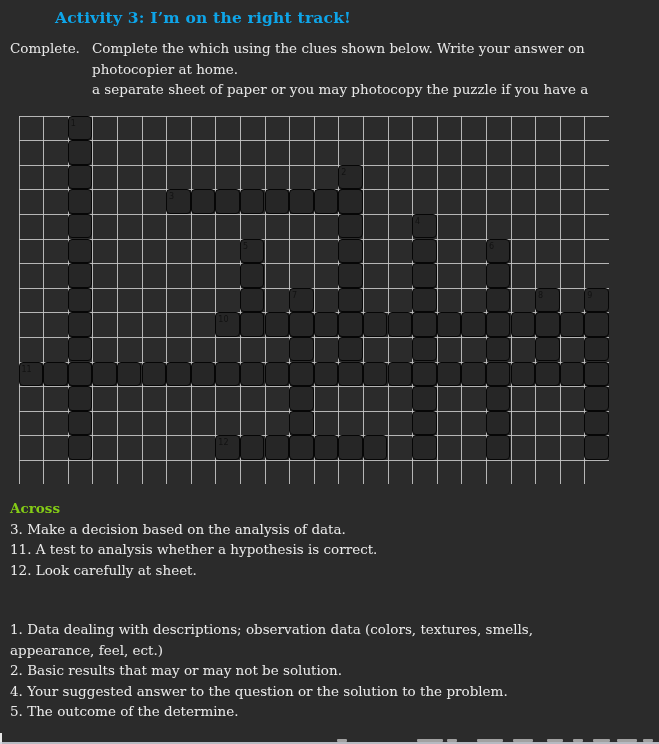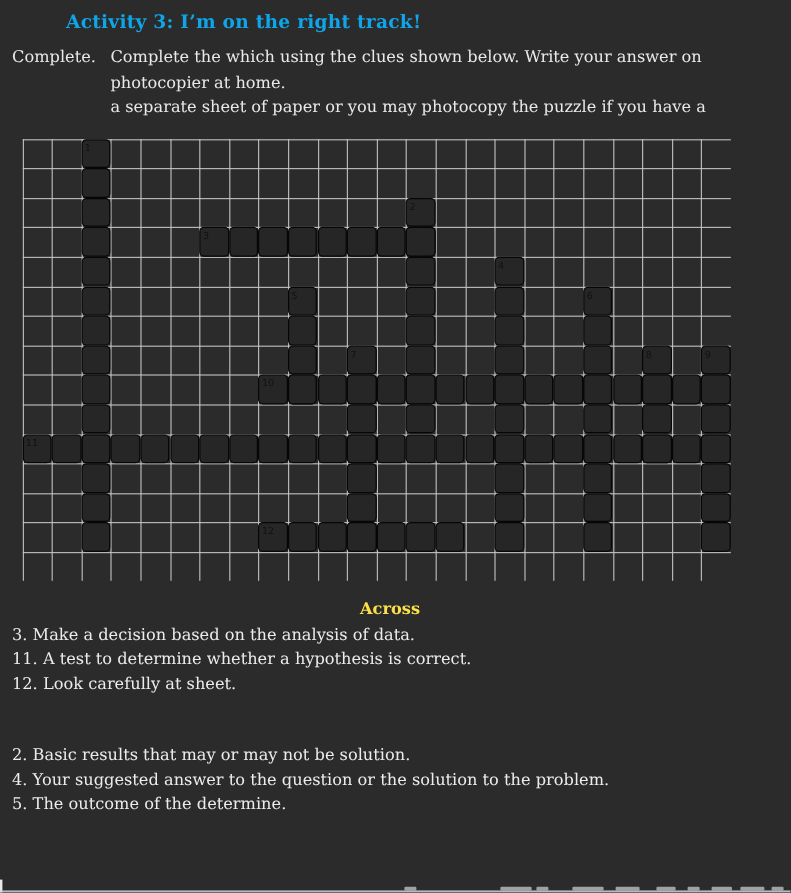--- a/index.html
+++ b/index.html
@@ -34,21 +34,21 @@
   }
   .wnum{
     position:absolute;
     font-family:"DejaVu Sans", sans-serif;
     font-size:8px;line-height:8px;
     color:#121212;
     z-index:5;
   }
   
   .clues{position:absolute;left:10px;width:630px;font-size:13.5px;line-height:20.6px;color:#ececec;}
-  .clues .head{font-weight:bold;color:#fde047;text-align:center;}
+  .clues .head{font-weight:bold;color:#84cc16;}
   .clue-text{white-space:pre-line;}
   .hl{background:#565656;padding:1px 3px 1px 2px;}
   .across-sec{top:498px;}
   .down-sec{top:619px;}
   
   .frag{position:absolute;height:3px;background:#bfbfbf;opacity:.8;border-radius:1px;}
   .bottom-line{position:absolute;left:0;bottom:0;width:659px;height:2px;background:#cfd4dd;opacity:.85;}
   .left-tick{position:absolute;left:0;top:733px;width:2px;height:11px;background:#e8e8e8;}
 </style>
 </head>
@@ -235,27 +235,29 @@
       <div class="wcell" style="left: 313.7px; top: 435.3px; width: 24.6px; height: 24.6px;"></div>
       <div class="wcell" style="left: 338.3px; top: 435.3px; width: 24.6px; height: 24.6px;"></div>
       <div class="wcell" style="left: 362.9px; top: 435.3px; width: 24.6px; height: 24.6px;"></div>
       <div class="wnum" style="left: 218.3px; top: 439.3px;">12</div>
     </div>
 
   <div class="clues across-sec">
     <div class="head">Across</div>
     <div id="across-list">
         <div class="clue"><span>3. </span><span class="clue-text">Make a decision based on the analysis of data.</span></div>
-        <div class="clue"><span>11. </span><span class="clue-text">A test to determine whether a hypothesis is correct.</span></div>
+        <div class="clue"><span>11. </span><span class="clue-text">A test to analysis whether a hypothesis is correct.</span></div>
         <div class="clue"><span>12. </span><span class="clue-text">Look carefully at sheet.</span></div>
       </div>
   </div>
 
   <div class="clues down-sec">
     <div id="down-list">
+        <div class="clue"><span>1. </span><span class="clue-text">Data dealing with descriptions; observation data (colors, textures, smells,
+appearance, feel, ect.)</span></div>
         <div class="clue"><span>2. </span><span class="clue-text">Basic results that may or may not be solution.</span></div>
         <div class="clue"><span>4. </span><span class="clue-text">Your suggested answer to the question or the solution to the problem.</span></div>
         <div class="clue"><span>5. </span><span class="clue-text">The outcome of the determine.</span></div>
       </div>
   </div>
 
   <div id="frags">
       <div class="frag" style="left: 337px; top: 739px; width: 10px;"></div>
       <div class="frag" style="left: 417px; top: 739px; width: 26px;"></div>
       <div class="frag" style="left: 447px; top: 739px; width: 10px;"></div>

